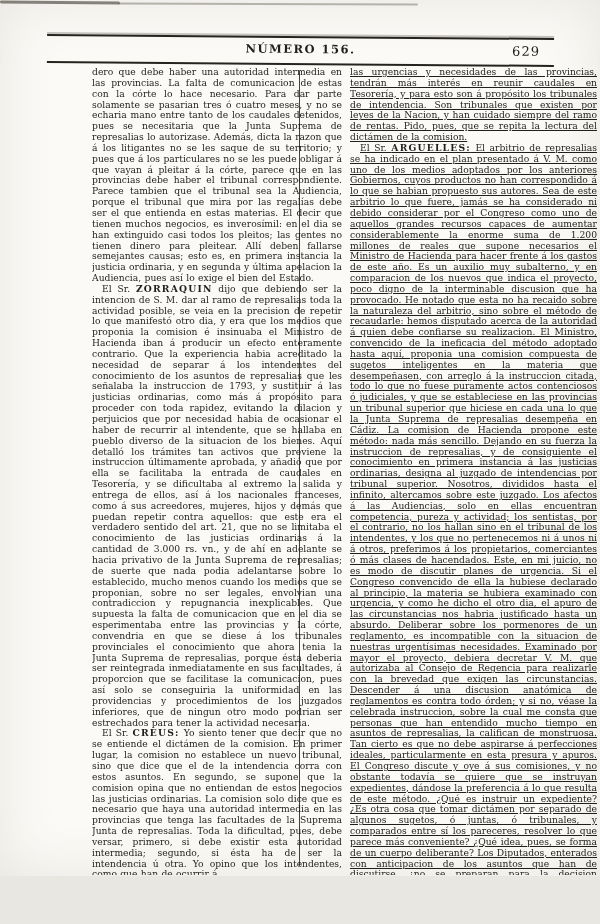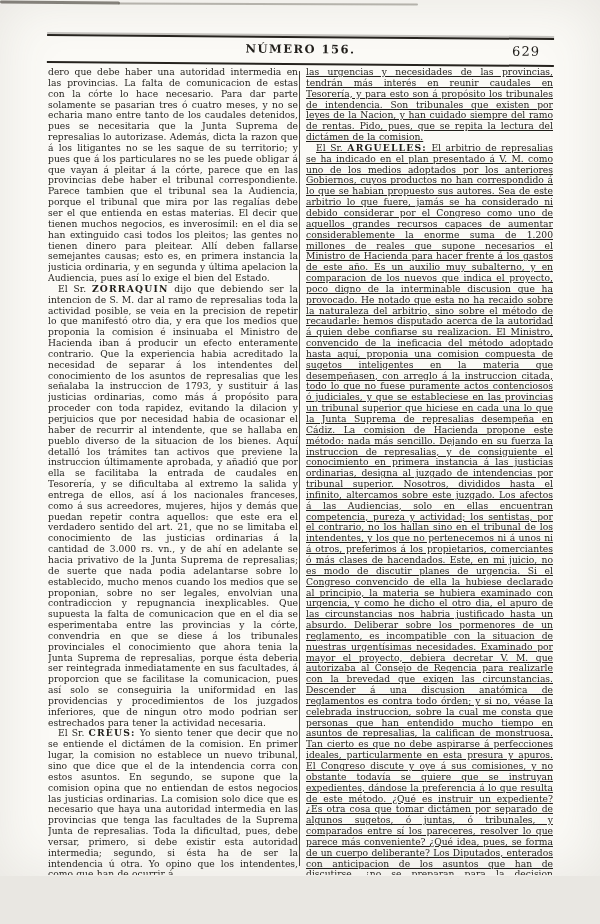--- a/index.html
+++ b/index.html
@@ -29,20 +29,21 @@
   .pageno{
     position:absolute;right:14px;top:10px;
     font-size:13px;letter-spacing:1px;margin-left:8px;
   }
   
   .col{
     position:absolute;top:67px;height:808px;overflow:hidden;
     font-size:9.2px;line-height:10.85px;
     text-align:justify;
     word-spacing:.4px;
+    margin-left:44px;
   }
   .col-left{left:48px;width:250px;}
   .col-right{left:306px;width:247px;text-decoration:underline;}
   .divider{
     position:absolute;left:299px;top:71px;width:1.4px;height:795px;
     background:#45413a;
   }
   .para{margin:0;}
   .para.indent{text-indent:10px;}
   .speaker{font-weight:bold;letter-spacing:1.2px;}

